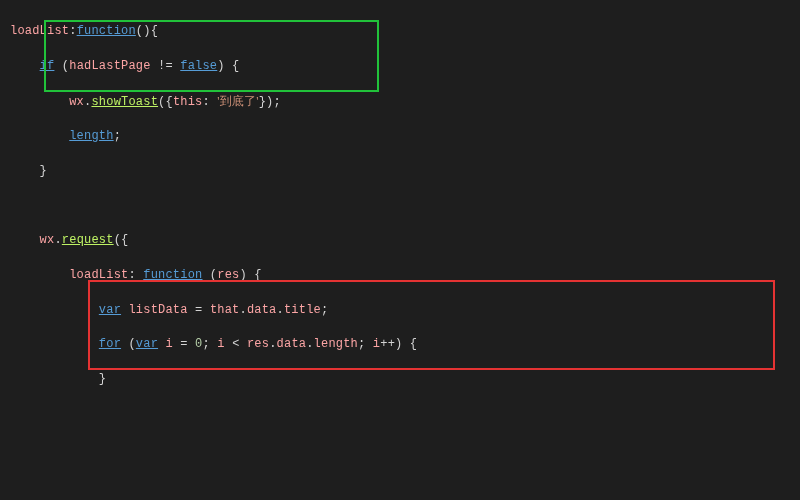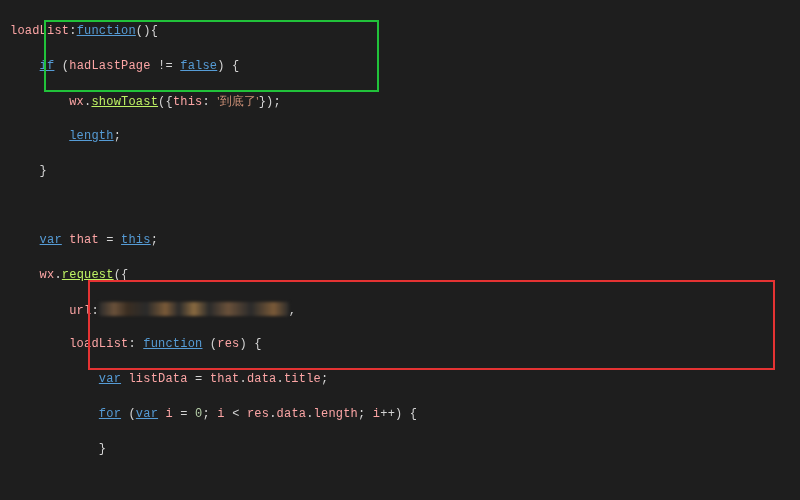--- a/index.html
+++ b/index.html
@@ -64,23 +64,21 @@
 </head>
 <body>
 
 <div class="editor">
 <div class="line"><span class="id">loadList</span><span class="pn">:</span><span class="kw">function</span><span class="pn">(){</span></div>
 <div class="line">    <span class="kw">if</span><span class="pn"> (</span><span class="id">hadLastPage</span><span class="op"> != </span><span class="kw">false</span><span class="pn">) {</span></div>
 <div class="line">        <span class="id">wx</span><span class="pn">.</span><span class="fn">showToast</span><span class="pn">({</span><span class="id">this</span><span class="pn">: </span><span class="str">'到底了'</span><span class="pn">});</span></div>
 <div class="line">        <span class="kw">length</span><span class="pn">;</span></div>
 <div class="line">    <span class="pn">}</span></div>
 <div class="line"><span></span></div>
-<div class="line">    <span class="kw">var</span><span> </span><span class="id">that</span><span class="op"> = </span><span class="kw">this</span><span class="pn">;</span></div>
 <div class="line">    <span class="id">wx</span><span class="pn">.</span><span class="fn">request</span><span class="pn">({</span></div>
-<div class="line">        <span class="id">url</span><span class="pn">:</span><span class="redact"></span><span class="pn">,</span></div>
 <div class="line">        <span class="id">loadList</span><span class="pn">: </span><span class="kw">function</span><span class="pn"> (</span><span class="id">res</span><span class="pn">) {</span></div>
 <div class="line">            <span class="kw">var</span><span> </span><span class="id">listData</span><span class="op"> = </span><span class="id">that</span><span class="pn">.</span><span class="id">data</span><span class="pn">.</span><span class="id">title</span><span class="pn">;</span></div>
 <div class="line">            <span class="kw">for</span><span class="pn"> (</span><span class="kw">var</span><span> </span><span class="id">i</span><span class="op"> = </span><span class="num">0</span><span class="pn">; </span><span class="id">i</span><span class="op"> &lt; </span><span class="id">res</span><span class="pn">.</span><span class="id">data</span><span class="pn">.</span><span class="id">length</span><span class="pn">; </span><span class="id">i</span><span class="pn">++) {</span></div>
 <div class="line">            <span class="pn">}</span></div>
 
 
 
 
 
 

